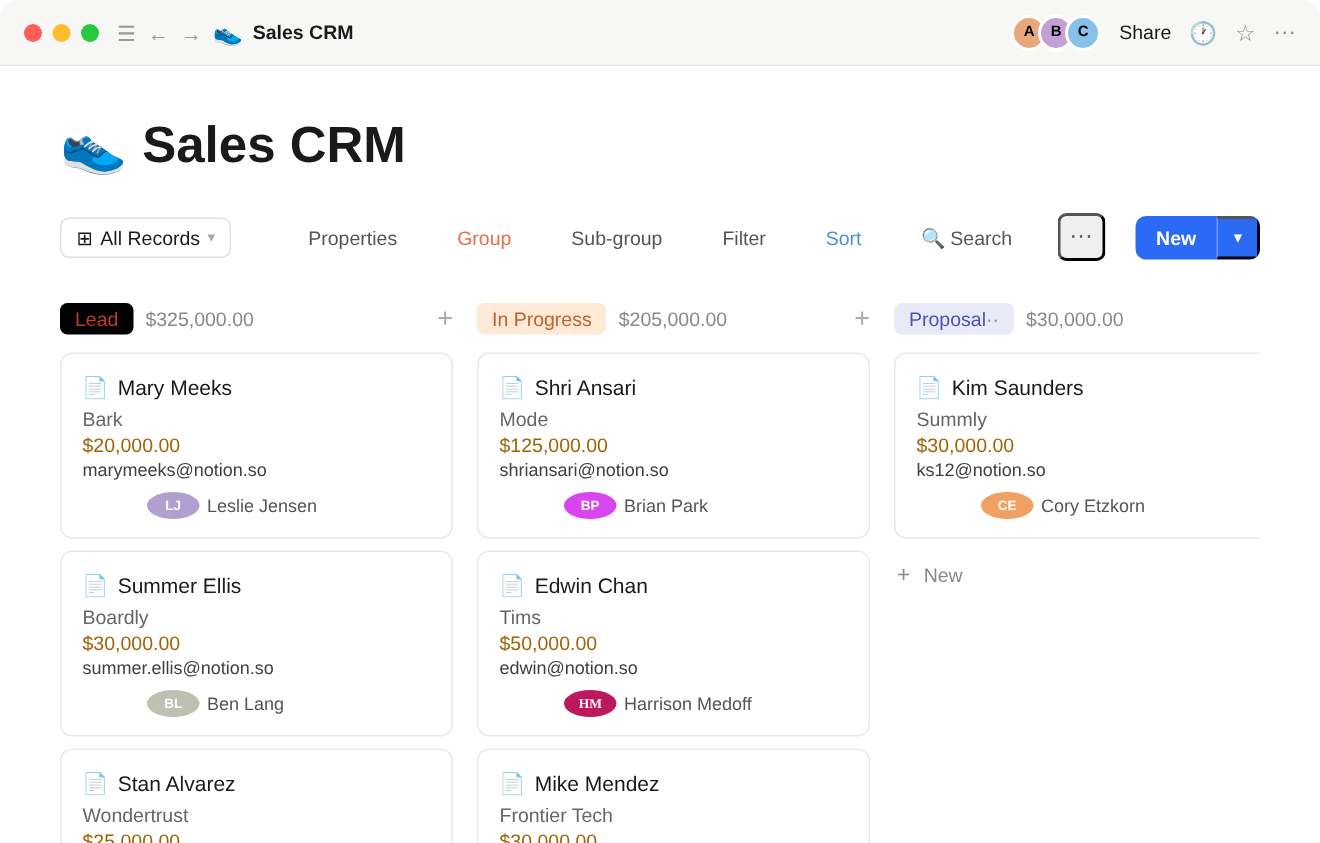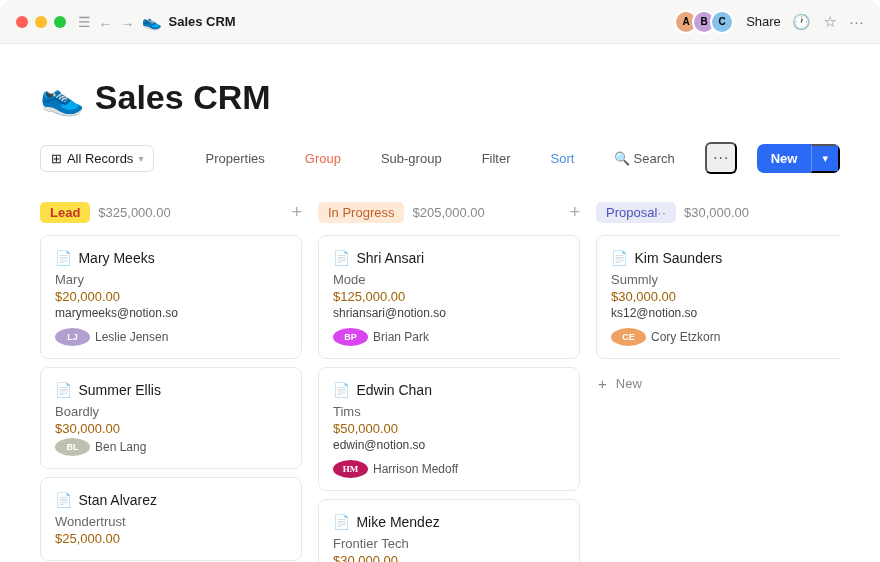--- a/index.html
+++ b/index.html
@@ -220,21 +220,21 @@
       margin-bottom: 4px;
     }
     .status-badge {
       display: inline-flex;
       align-items: center;
       padding: 3px 10px;
       border-radius: 5px;
       font-size: 13px;
       font-weight: 500;
     }
-    .badge-lead { background: #fde047; color: #c0392b; font-weight: bold; }
+    .badge-lead { background: #000000; color: #c0392b; }
     .badge-inprogress { background: #fde9d5; color: #c0602b; }
     .badge-proposal { background: #e8eaf8; color: #4a52b8; }
 
     .column-amount {
       font-size: 13px;
       color: #888;
     }
 
     
     .card {
@@ -281,20 +281,21 @@
     }
     .assignee-avatar {
       width: 35px; height: 18px;
       border-radius: 50%;
       display: flex;
       align-items: center;
       justify-content: center;
       font-size: 9px;
       font-weight: 600;
       color: #fff;
+      margin-left: 43px;
     }
     .av-leslie { background: #b0a0d0; }
     .av-brian { background: #d946ef; }
     .av-cory { background: #f0a060; }
     .av-ben { background: #c0c0b0; }
     .av-harrison { background: #be185d; font-family: Liberation Serif, serif; }
 
     .new-card-btn {
       display: flex;
       align-items: center;
@@ -374,35 +375,36 @@
         <div class="column-header">
           <span class="status-badge badge-lead">Lead</span>
           <span class="column-amount">$325,000.00</span>
           <span style="margin-left: auto; color: rgb(170, 170, 170); cursor: pointer; font-size: 18px;">+</span>
         </div>
         <div class="card">
           <div class="card-name">
             <span class="card-doc-icon">📄</span>
             <span>Mary Meeks</span>
           </div>
-          <div class="card-company">Mary</div>
+          <div class="card-company">Bark</div>
           <div class="card-amount">$20,000.00</div>
           <div class="card-email">marymeeks@notion.so</div>
           <div class="card-assignee">
             <div class="assignee-avatar av-leslie">LJ</div>
             <span>Leslie Jensen</span>
           </div>
         </div>
         <div class="card">
           <div class="card-name">
             <span class="card-doc-icon">📄</span>
             <span>Summer Ellis</span>
           </div>
           <div class="card-company">Boardly</div>
           <div class="card-amount">$30,000.00</div>
+          <div class="card-email">summer.ellis@notion.so</div>
           <div class="card-assignee">
             <div class="assignee-avatar av-ben">BL</div>
             <span>Ben Lang</span>
           </div>
         </div>
         <div class="card">
           <div class="card-name">
             <span class="card-doc-icon">📄</span>
             <span>Stan Alvarez</span>
           </div>

